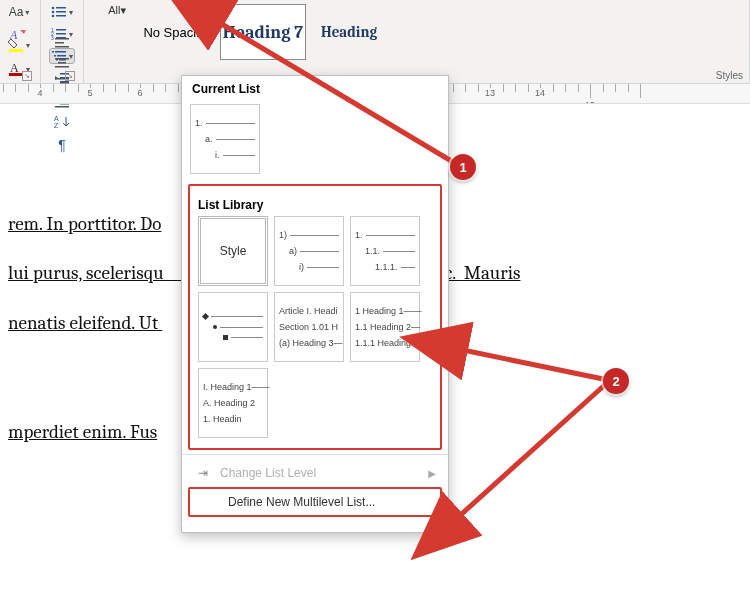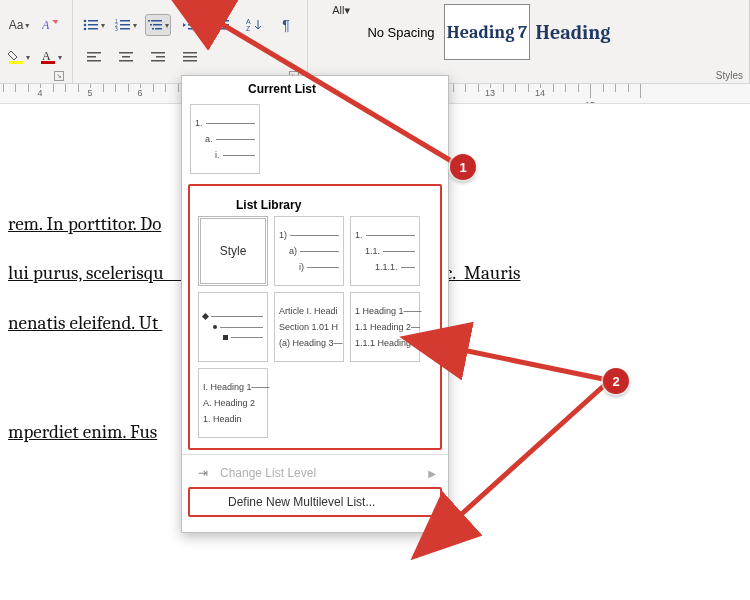--- a/index.html
+++ b/index.html
@@ -1,45 +1,45 @@
 <!DOCTYPE html>
 <html><head>
 <meta charset="utf-8">
 <style>
   * { box-sizing: border-box; margin: 0; padding: 0; }
   body { font-family: "Segoe UI", Tahoma, sans-serif; font-size: 12px; background: #fff; width: 750px; height: 600px; overflow: hidden; position: relative; }
   
   .ribbon { height: 84px; background: #f3f2f1; border-bottom: 1px solid #d6d6d6; display: flex; position: relative; }
   .group { display: flex; flex-direction: column; border-right: 1px solid #d6d6d6; padding: 4px 8px 2px 8px; }
-  .row { display: flex; align-items: flex-end; gap: 6px; height: 32px; }
+  .row { display: flex; align-items: flex-end; gap: 6px; height: 32px; flex-direction: column; }
   .rbtn { display:inline-flex; align-items:center; justify-content:center; width:26px; height:22px; border:1px solid transparent; border-radius:3px; color:#444; cursor:pointer; user-select:none; }
   .drop { font-size:8px; margin-left:2px; color:#555; }
   .grp-label { font-size:10px; color:#666; text-align:right; margin-top:auto; }
   .grp-label .lnch { display:inline-block; width:10px; height:10px; border:1px solid #999; font-size:7px; line-height:8px; text-align:center; color:#777; margin-left:4px; }
   
   .ml-btn { background:#e0e0e0; border:1px solid #a9a9a9; }
   
   .styles-group { flex: 1 1 auto; padding: 4px 6px 2px 6px; display:flex; flex-direction:column; }
   .styles-row { display:flex; align-items:flex-start; gap:4px; height:66px; }
   .allbtn { width:40px; height:20px; font-size:11px; color:#333; text-align:right; padding-right:4px; cursor:pointer; align-self:flex-start; }
   .style-tile { width:86px; height:56px; border:1px solid transparent; display:flex; align-items:center; justify-content:center; text-align:center; font-size:13px; color:#000; cursor:pointer; background:#fff0; }
   .style-tile.selected { border:1.5px solid #8a8a8a; background:#fff; }
   .style-tile.h1 { font-family: Cambria, Georgia, serif; font-size:18px; font-weight:600; color:#1f3864; }
-  .style-tile.h2 { font-family: Cambria, Georgia, serif; font-size:20px; font-weight:600; color:#1f3864; }
+  .style-tile.h2 { font-family: Cambria, Georgia, serif; font-size:15px; font-weight:600; color:#1f3864; }
   
   .ruler { height:20px; background:#f7f7f7; border-bottom:1px solid #ddd; position:relative; font-size:9px; color:#666; overflow:hidden; }
   .ruler .tick { position:absolute; top:0; height:8px; border-left:1px solid #aaa; }
   .ruler .tick.major { height:14px; }
   .ruler .num { position:absolute; top:4px; transform:translateX(-50%); background:#f7f7f7; padding:0 2px; }
   
   .doc { position:absolute; top:104px; left:0; right:0; bottom:0; padding-left:8px; padding-top:96px; font-family: Cambria, Georgia, serif; font-size:19px; color:#111; line-height:2.6; }
   .doc .para { white-space:pre;text-decoration:underline; }
   
   .dd { position:absolute; top:75px; left:181px; width:268px; background:#fff; border:1px solid #bfbfbf; box-shadow:0 4px 12px rgba(0,0,0,.25); z-index:20; font-size:12px; }
-  .dd-section-label { font-weight:600; padding:6px 10px 4px 28px;margin-left:38px; }
+  .dd-section-label { font-weight:600; padding:6px 10px 4px 10px; }
   .dd .thumb { background:#fff; border:1px solid #c9c9c9; width:70px; height:70px; padding:6px 4px; font-size:9px; color:#444; display:flex; flex-direction:column; justify-content:center; gap:6px; cursor:pointer; }
   .dd .thumb .line { display:flex; align-items:center; gap:3px; }
   .dd .thumb .txt { white-space:nowrap; font-size:9px; }
   .dd .thumb .rule { flex:1; border-top:1px solid #888; }
   .dd .current-wrap { padding:4px 8px 10px 8px; }
   .library-wrap { padding:6px 8px 10px 8px; border:2px solid #d43a2f; border-radius:2px; margin:0 6px 4px 6px; }
   .grid3 { display:grid; grid-template-columns:repeat(3,70px); gap:6px; justify-content:start; }
   .thumb.none { align-items:center; justify-content:center; font-size:12px; color:#333; border:3px double #b9b9b9; }
   .thumb .indent1 { padding-left:10px; }
   .thumb .indent2 { padding-left:20px; }

